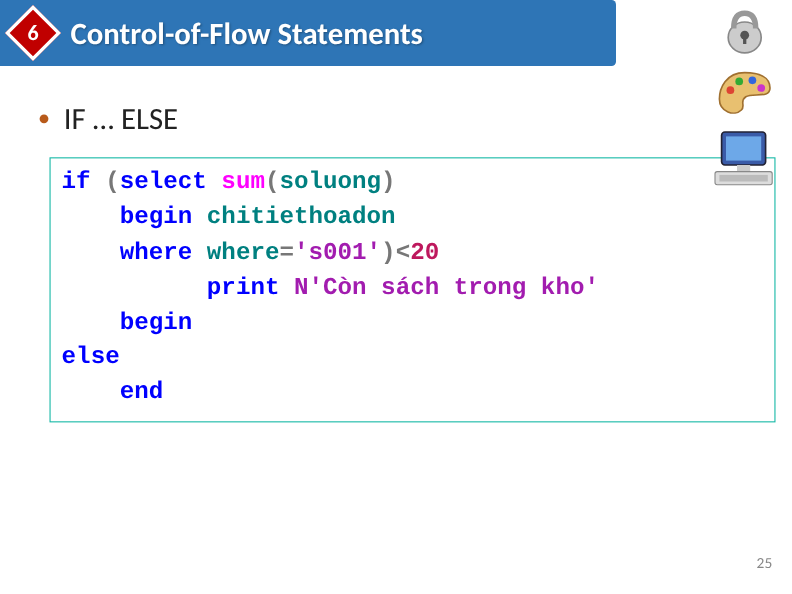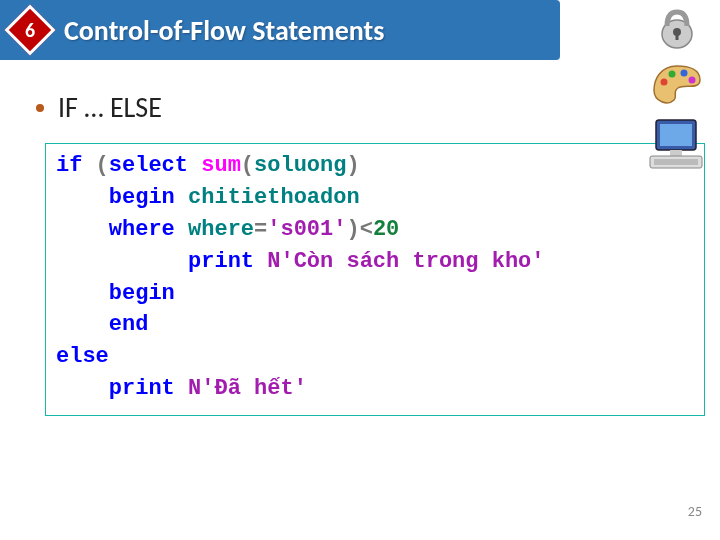--- a/index.html
+++ b/index.html
@@ -83,21 +83,21 @@
     font-family: Consolas, "Courier New", monospace;
     font-size: 22px;
     line-height: 1.45;
     font-weight: bold;
   }
   .kw { color: #0000ff; }
   .fn { color: #ff00ff; }
   .id { color: #008080; }
   .op { color: #777; }
   .str { color: #a21caf; }
-  .txt { color: #15803d; }
+  .txt { color: #be185d; }
   .page-num {
     position: absolute;
     bottom: 20px;
     right: 18px;
     font-size: 14px;
     color: #888;
   }
 </style>
 </head>
 <body>
@@ -142,18 +142,17 @@
   <span class="bullet-dot"></span>
   <span class="bullet-text">IF … ELSE</span>
 </div>
 
 <div class="code-box">
   <div><span class="kw">if</span><span class="op"> (</span><span class="kw">select </span><span class="fn">sum</span><span class="op">(</span><span class="id">soluong</span><span class="op">)</span></div>
   <div>&nbsp;&nbsp;&nbsp;&nbsp;<span class="kw">begin </span><span class="id">chitiethoadon</span></div>
   <div>&nbsp;&nbsp;&nbsp;&nbsp;<span class="kw">where </span><span class="id">where</span><span class="op">=</span><span class="str">'s001'</span><span class="op">)&lt;</span><span class="txt">20</span></div>
   <div>&nbsp;&nbsp;&nbsp;&nbsp;&nbsp;&nbsp;&nbsp;&nbsp;&nbsp;&nbsp;<span class="kw">print </span><span class="str">N'Còn sách trong kho'</span></div>
   <div>&nbsp;&nbsp;&nbsp;&nbsp;<span class="kw">begin</span></div>
+  <div><span class="kw">else</span></div>
   <div>&nbsp;&nbsp;&nbsp;&nbsp;<span class="kw">end</span></div>
-  <div><span class="kw">else</span></div>
-  <div>&nbsp;&nbsp;&nbsp;&nbsp;<span class="kw">print </span><span class="str">N'Đã hết'</span></div>
 </div>
 
 <div class="page-num">25</div>
 
 </body></html>

